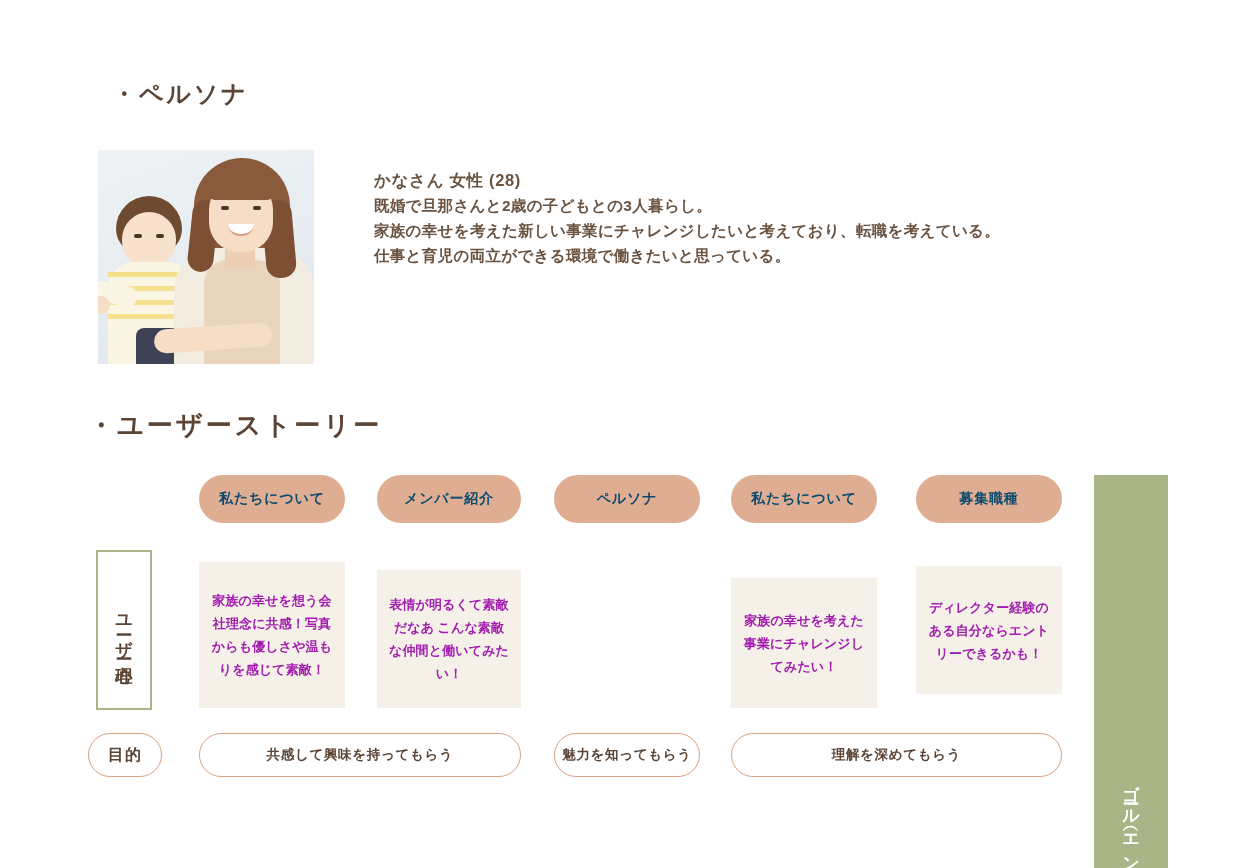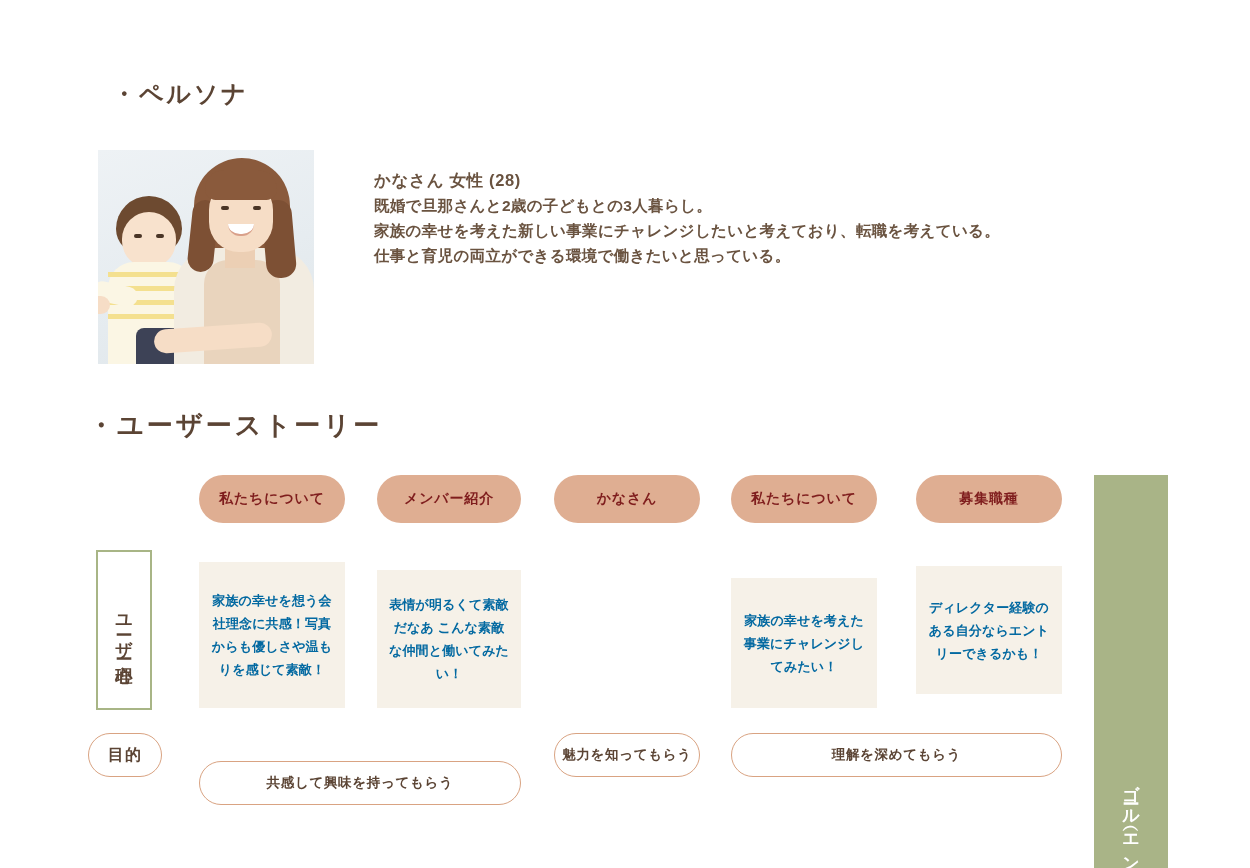--- a/index.html
+++ b/index.html
@@ -245,44 +245,45 @@
     width: 1250px;
     height: 360px;
   }
 
   .stage-pill {
     position: absolute;
     top: 35px;
     height: 48px;
     background: #dfae92;
     border-radius: 24px;
-    color: #7f1d1d;
+    color: #0c4a6e;
     font-size: 14px;
     font-weight: bold;
     letter-spacing: 0.06em;
     display: flex;
     align-items: center;
     justify-content: center;
     white-space: nowrap;
   }
 
   .psych-card {
     position: absolute;
     background: #f6f1e8;
-    color: #0369a1;
+    color: #a21caf;
     font-size: 13px;
     font-weight: bold;
     line-height: 23px;
     letter-spacing: 0.01em;
     display: flex;
     align-items: center;
     justify-content: center;
     text-align: center;
     padding: 12px 12px;
     box-sizing: border-box;
+    font-family: Liberation Serif, serif;
   }
 
   #psych-label {
     position: absolute;
     left: 96px;
     top: 110px;
     width: 56px;
     height: 160px;
     border: 2px solid #a8b586;
     box-sizing: border-box;
@@ -393,36 +394,36 @@
   <span class="pl">家族の幸せを考えた新しい事業にチャレンジしたいと考えており、転職を考えている。</span>
   <span class="pl">仕事と育児の両立ができる環境で働きたいと思っている。</span>
 </div>
 
 <div class="section-heading" id="heading-userstory">・ユーザーストーリー</div>
 
 <div id="userstory">
 
   <div class="stage-pill" style="left:199px; width:146px;">私たちについて</div>
   <div class="stage-pill" style="left:377px; width:144px;">メンバー紹介</div>
-  <div class="stage-pill" style="left:554px; width:146px;">かなさん</div>
+  <div class="stage-pill" style="left:554px; width:146px;">ペルソナ</div>
   <div class="stage-pill" style="left:731px; width:146px;">私たちについて</div>
   <div class="stage-pill" style="left:916px; width:146px;">募集職種</div>
 
   <div id="psych-label">
     <span class="vtext">ユーザー心理</span>
   </div>
 
   <div class="psych-card" style="left:199px; top:122px; width:146px; height:146px;">家族の幸せを想う会社理念に共感！写真からも優しさや温もりを感じて素敵！</div>
   <div class="psych-card" style="left:377px; top:130px; width:144px; height:138px;">表情が明るくて素敵だなあ
 こんな素敵な仲間と働いてみたい！</div>
   <div class="psych-card" style="left:731px; top:138px; width:146px; height:130px;">家族の幸せを考えた事業にチャレンジしてみたい！</div>
   <div class="psych-card" style="left:916px; top:126px; width:146px; height:128px;">ディレクター経験のある自分ならエントリーできるかも！</div>
 
   <div id="purpose-label">目的</div>
 
-  <div class="purpose-pill" style="left:199px; width:322px;margin-top:28px;">共感して興味を持ってもらう</div>
+  <div class="purpose-pill" style="left:199px; width:322px;">共感して興味を持ってもらう</div>
   <div class="purpose-pill" style="left:554px; width:146px;">魅力を知ってもらう</div>
   <div class="purpose-pill" style="left:731px; width:331px;">理解を深めてもらう</div>
 
   <div id="goal-column">
     <span class="vtext">ゴール（エントリー）</span>
   </div>
 </div>
 
 </body></html>

